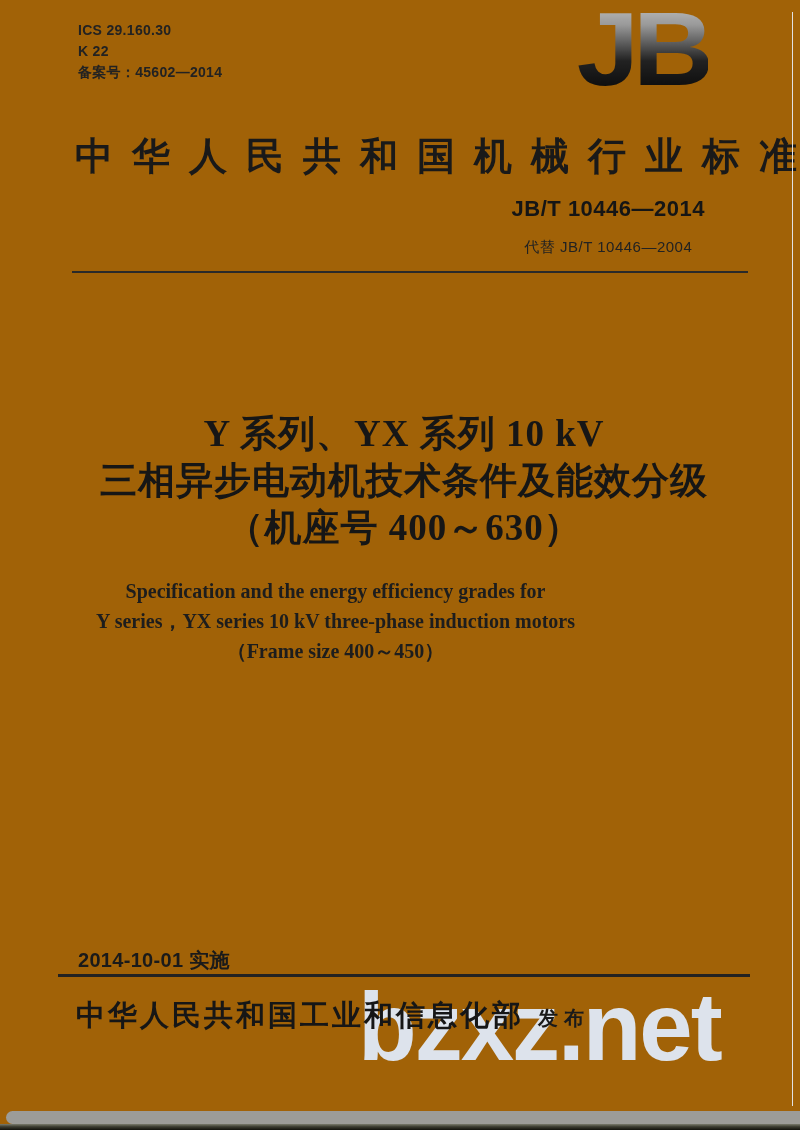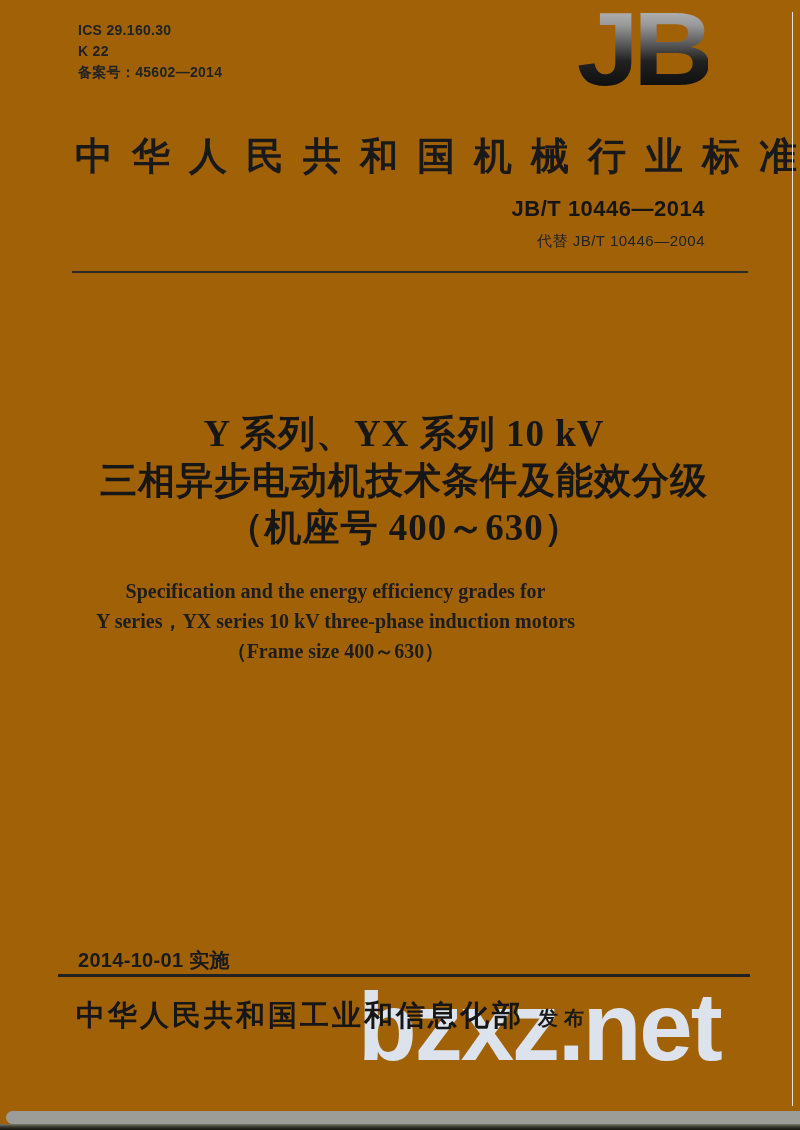--- a/index.html
+++ b/index.html
@@ -19,23 +19,23 @@
   @supports ((-webkit-background-clip: text) or (background-clip: text)) {
     .logo { background: linear-gradient(180deg, #cfcfcf 0%, #9a9a9a 28%, #222 60%, #000 100%);
             -webkit-background-clip: text; background-clip: text; color: transparent; }
   }
 
   
   .std-heading { position: absolute; left: 75px; top: 131px; font-size: 38px; font-weight: 700;
                  letter-spacing: 19px; white-space: nowrap; color: #191919; }
 
   
-  .std-no-block { position: absolute; right: 95px; top: 196px; text-align: right; }
+  .std-no-block { position: absolute; right: 95px; top: 196px; text-align: center; }
   .std-no { font-size: 22px; font-weight: 700; letter-spacing: 0.5px; color: #151515; }
-  .replaces { margin-top: 10px; font-size: 15px; font-weight: 500; color: #222; letter-spacing: 0.5px; }
+  .replaces { margin-top: 16px; font-size: 15px; font-weight: 500; color: #222; letter-spacing: 0.5px; }
 
   .header-rule { position: absolute; left: 72px; top: 271px; width: 676px; height: 2px;
                  background: #2a2a2a; }
 
   
   .title-zh { position: absolute; left: 4px; top: 410px; width: 800px; text-align: center;
               font-size: 37px; font-weight: 700; line-height: 47px; letter-spacing: 1px;
               color: #161616; font-family: "Liberation Serif", "Liberation Sans", serif; }
 
   
@@ -97,21 +97,21 @@
 
   <div class="title-zh">
     <div>Y 系列、YX 系列 10 kV</div>
     <div>三相异步电动机技术条件及能效分级</div>
     <div>（机座号 400～630）</div>
   </div>
 
   <div class="title-en">
     <div>Specification and the energy efficiency grades for</div>
     <div>Y series，YX series 10 kV three-phase induction motors</div>
-    <div>（Frame size 400～630）</div>
+    <div>（Frame size 400～450）</div>
   </div>
 
   <div class="dates-row">
     <span>2014-10-01 实施</span>
   </div>
 
   <div class="thick-rule"></div>
 
   <div class="watermark">bzxz.net</div>
 

